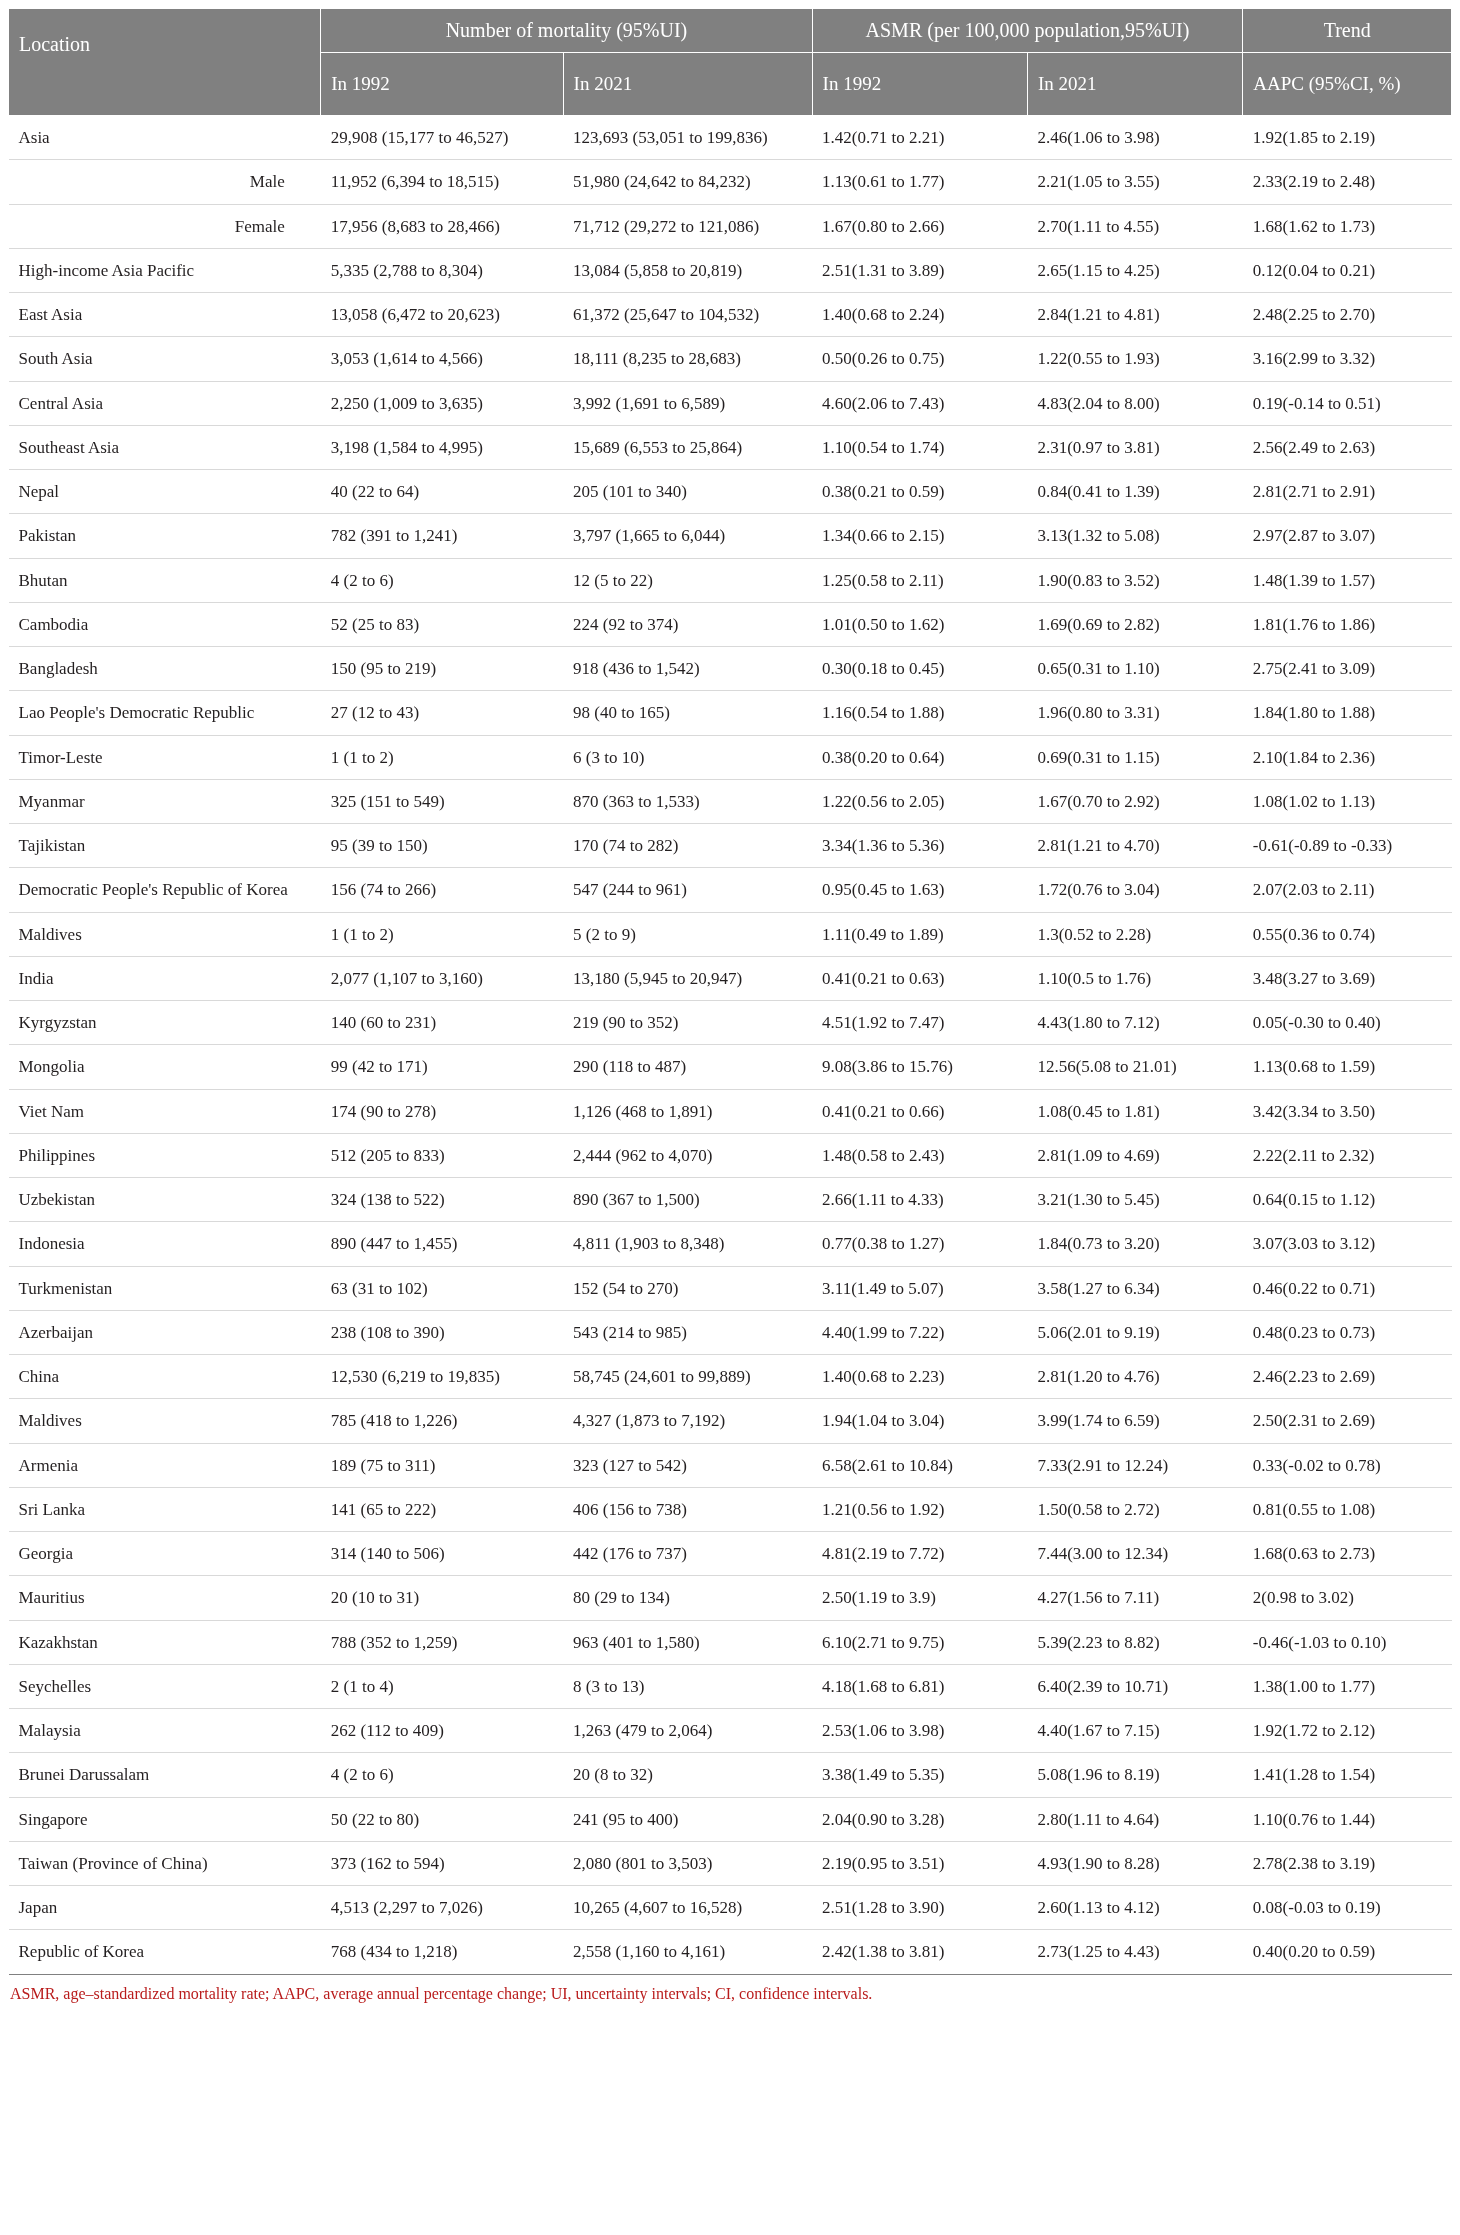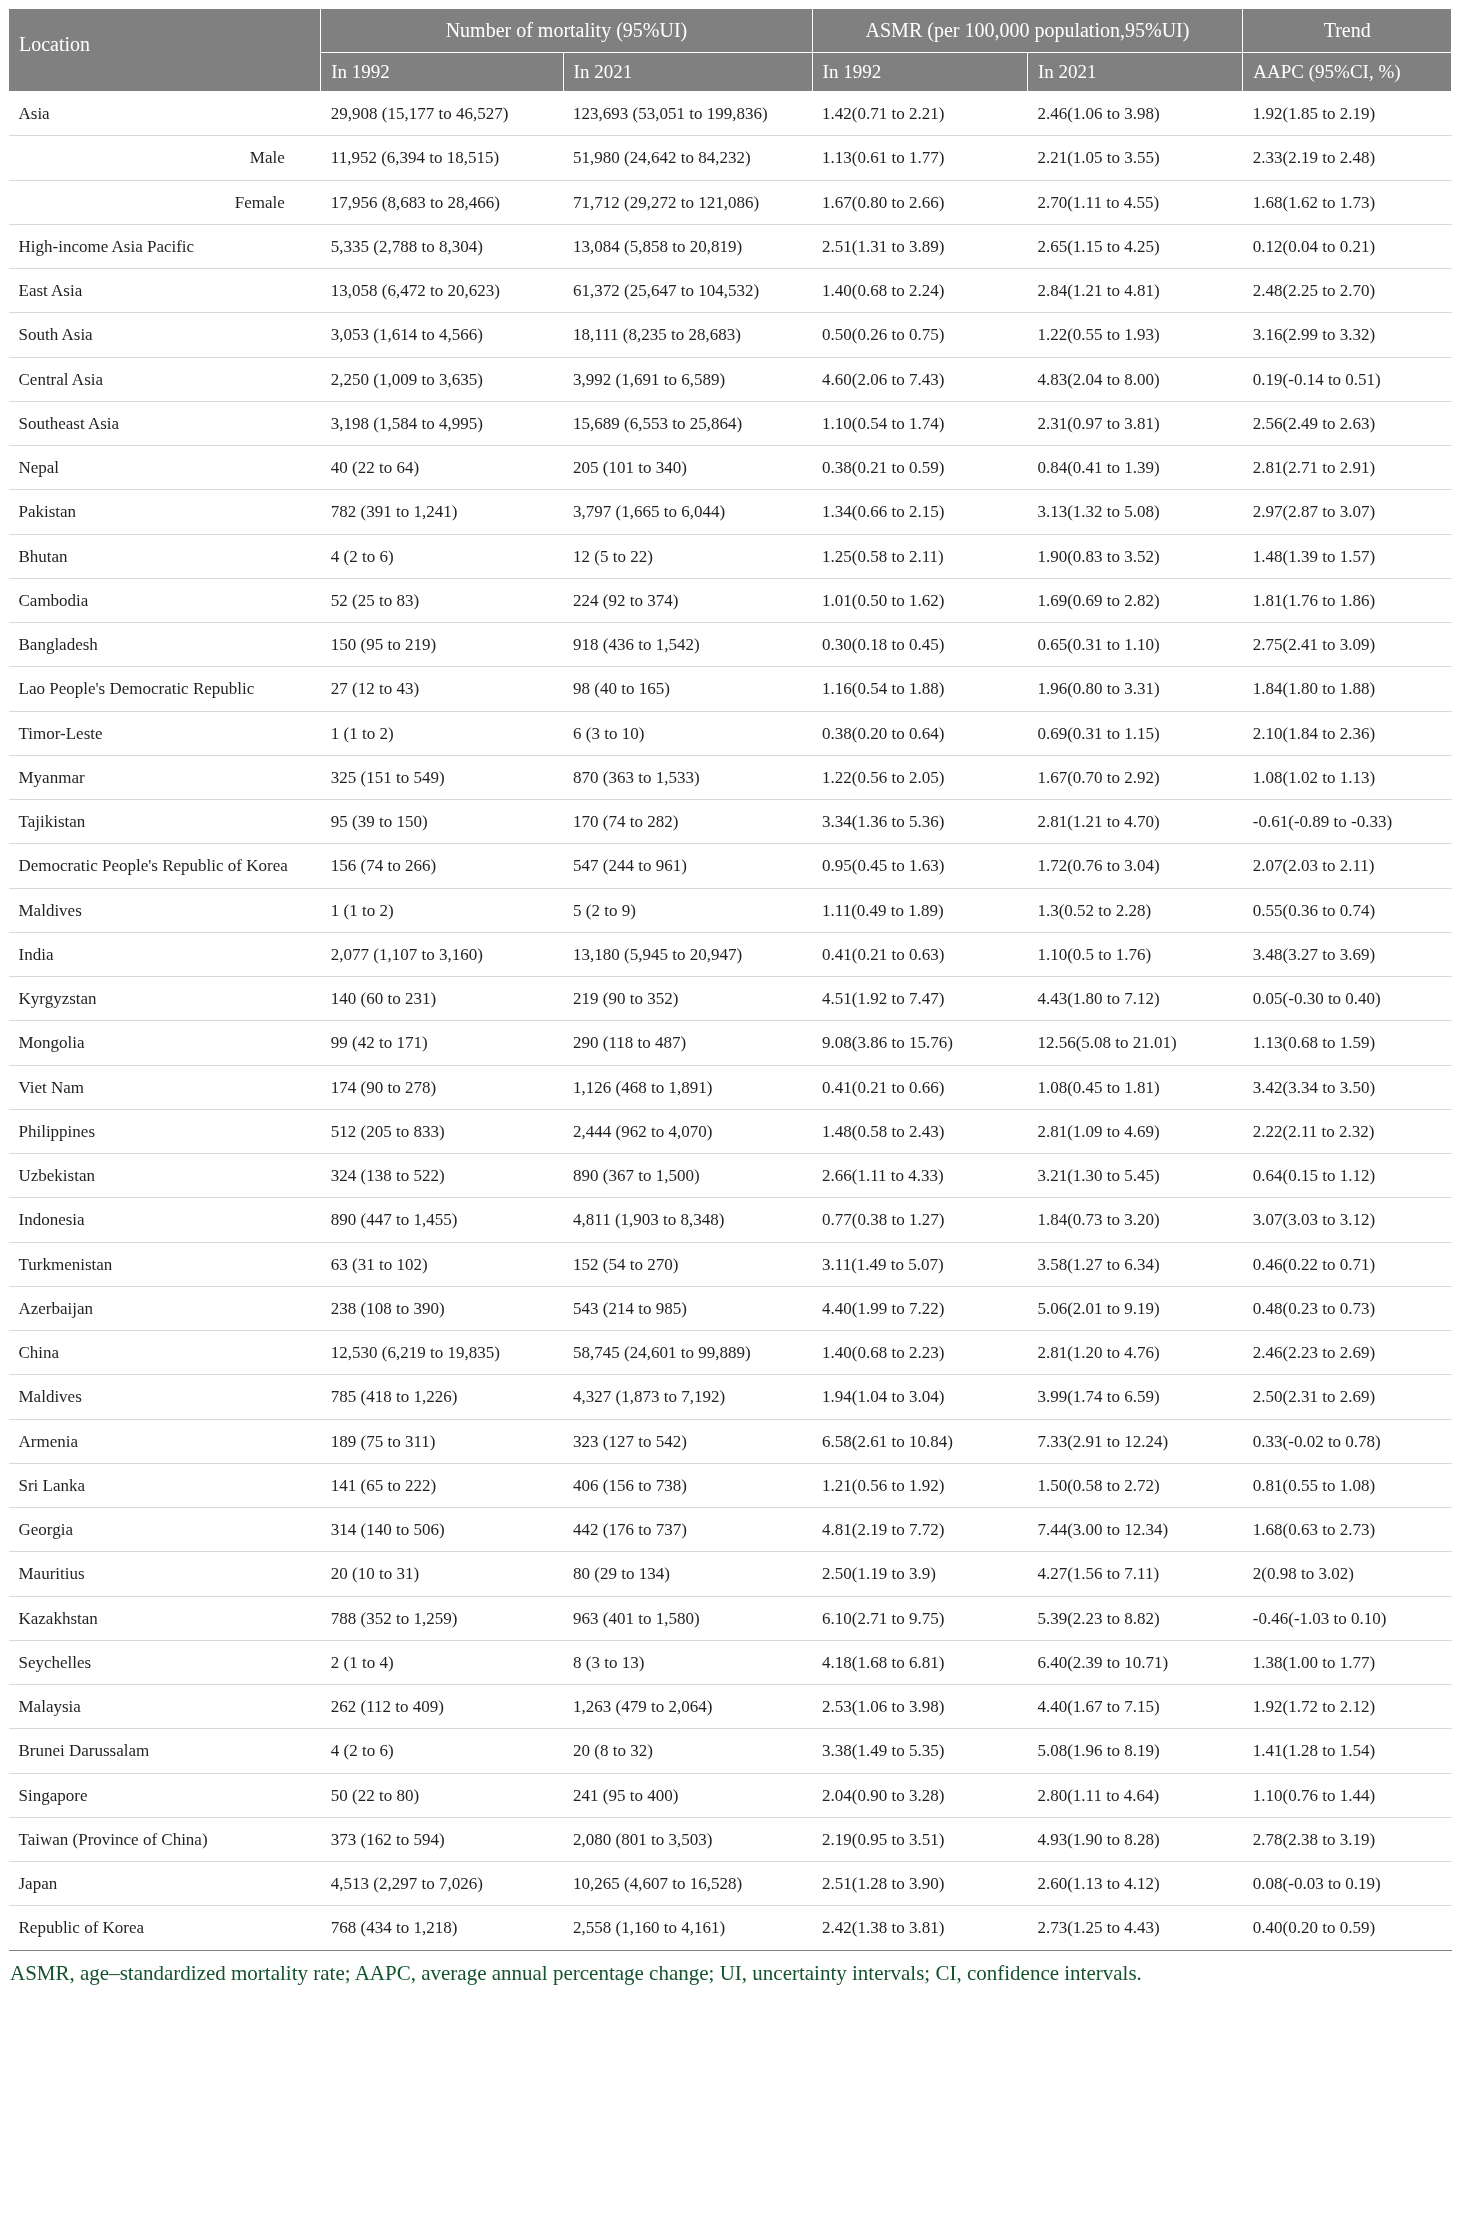--- a/index.html
+++ b/index.html
@@ -41,21 +41,21 @@
   }
   thead th.center {
     text-align: center;
   }
   thead th.loc {
     vertical-align: top;
     padding-top: 24px;
   }
   thead tr.sub th {
     font-size: 19px;
-    padding: 8px 10px;
+    padding: 20px 10px;
   }
 
   tbody td {
     font-size: 17px;
     padding: 11px 10px;
     border-bottom: 1px solid #d9d9d9;
     vertical-align: middle;
     line-height: 1.25;
     background: #ffffff;
   }
@@ -66,23 +66,23 @@
     padding-left: 10px;
   }
   tbody td.loc.indent {
     text-align: right;
     padding-right: 36px;
   }
   tbody tr:last-child td {
     border-bottom: 1px solid #808080;
   }
   .footnote {
-    font-size: 21px;
+    font-size: 16px;
     padding: 10px 2px 14px 2px;
-    color: #14532d;
+    color: #b91c1c;
   }
 </style>
 </head>
 <body>
 
 <div class="page">
   <table class="data-table">
     <colgroup>
       <col class="c0">
         <col class="c1">

